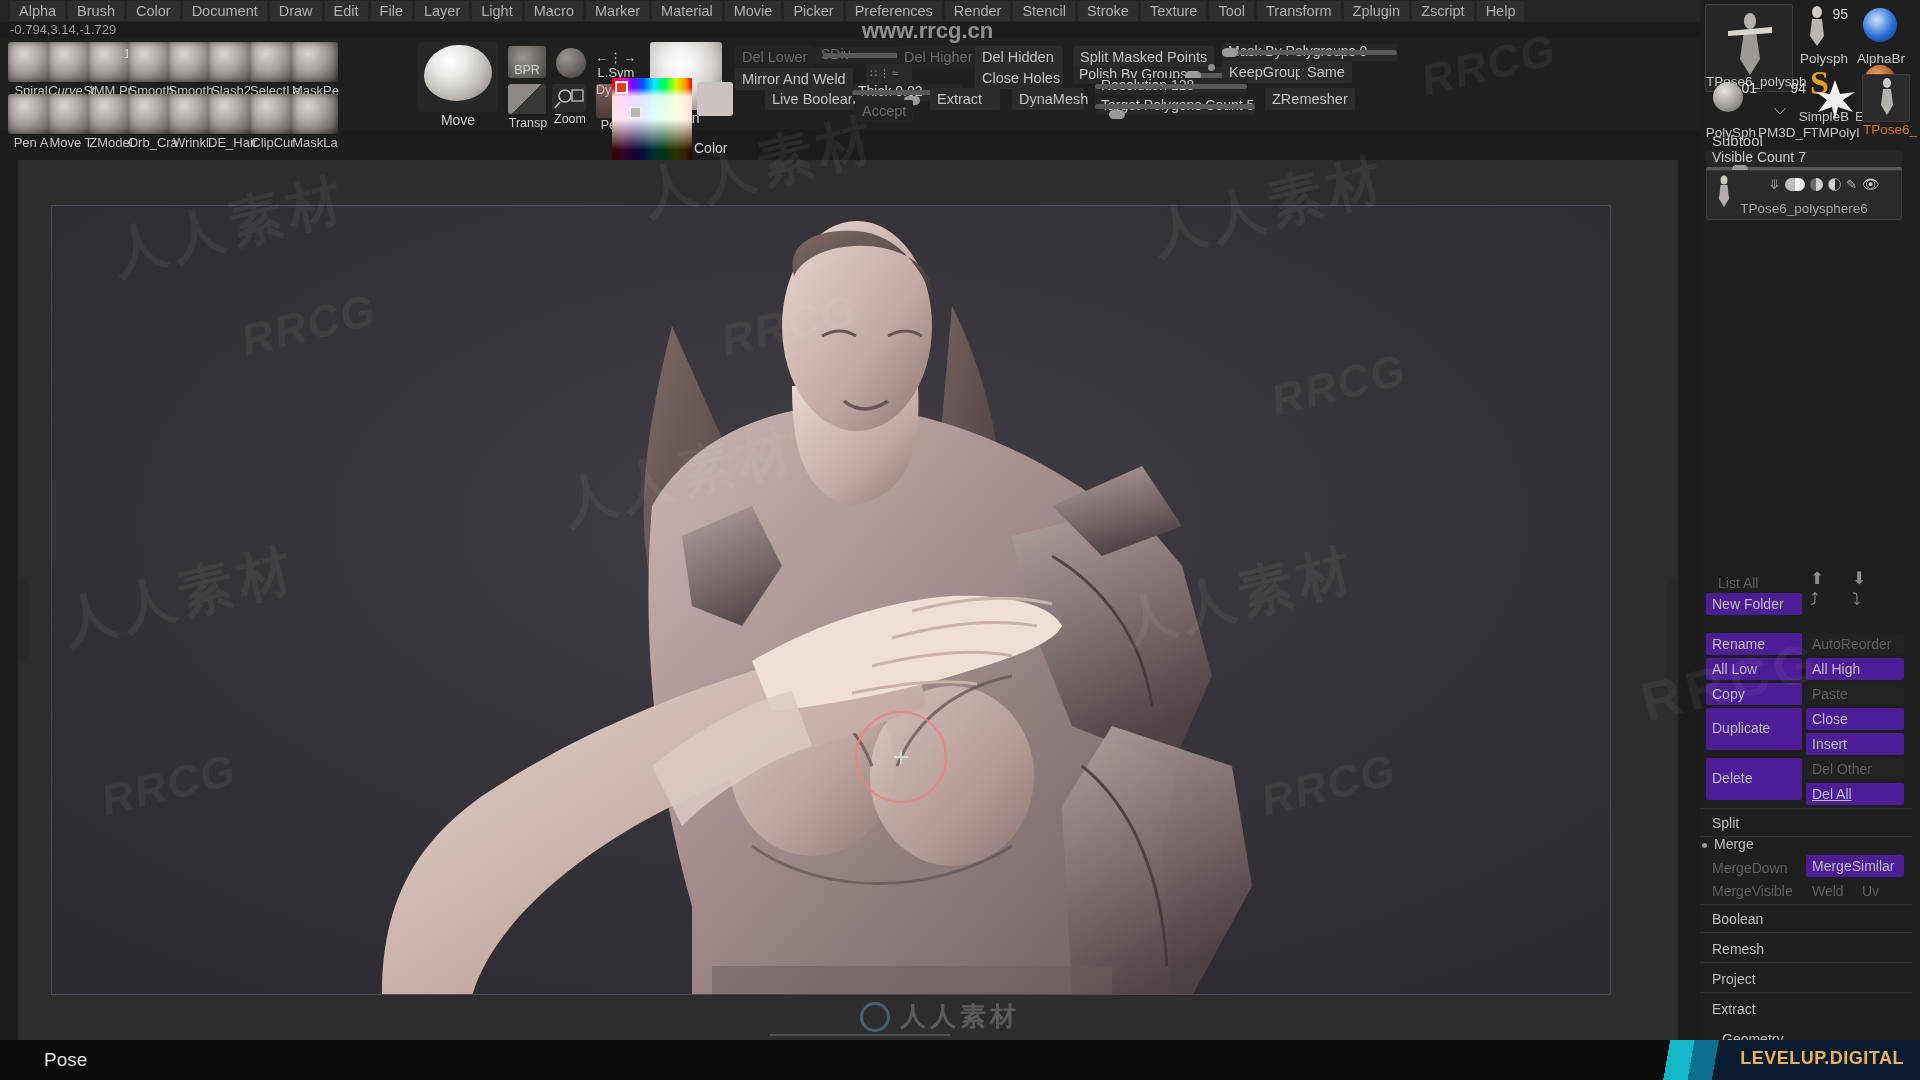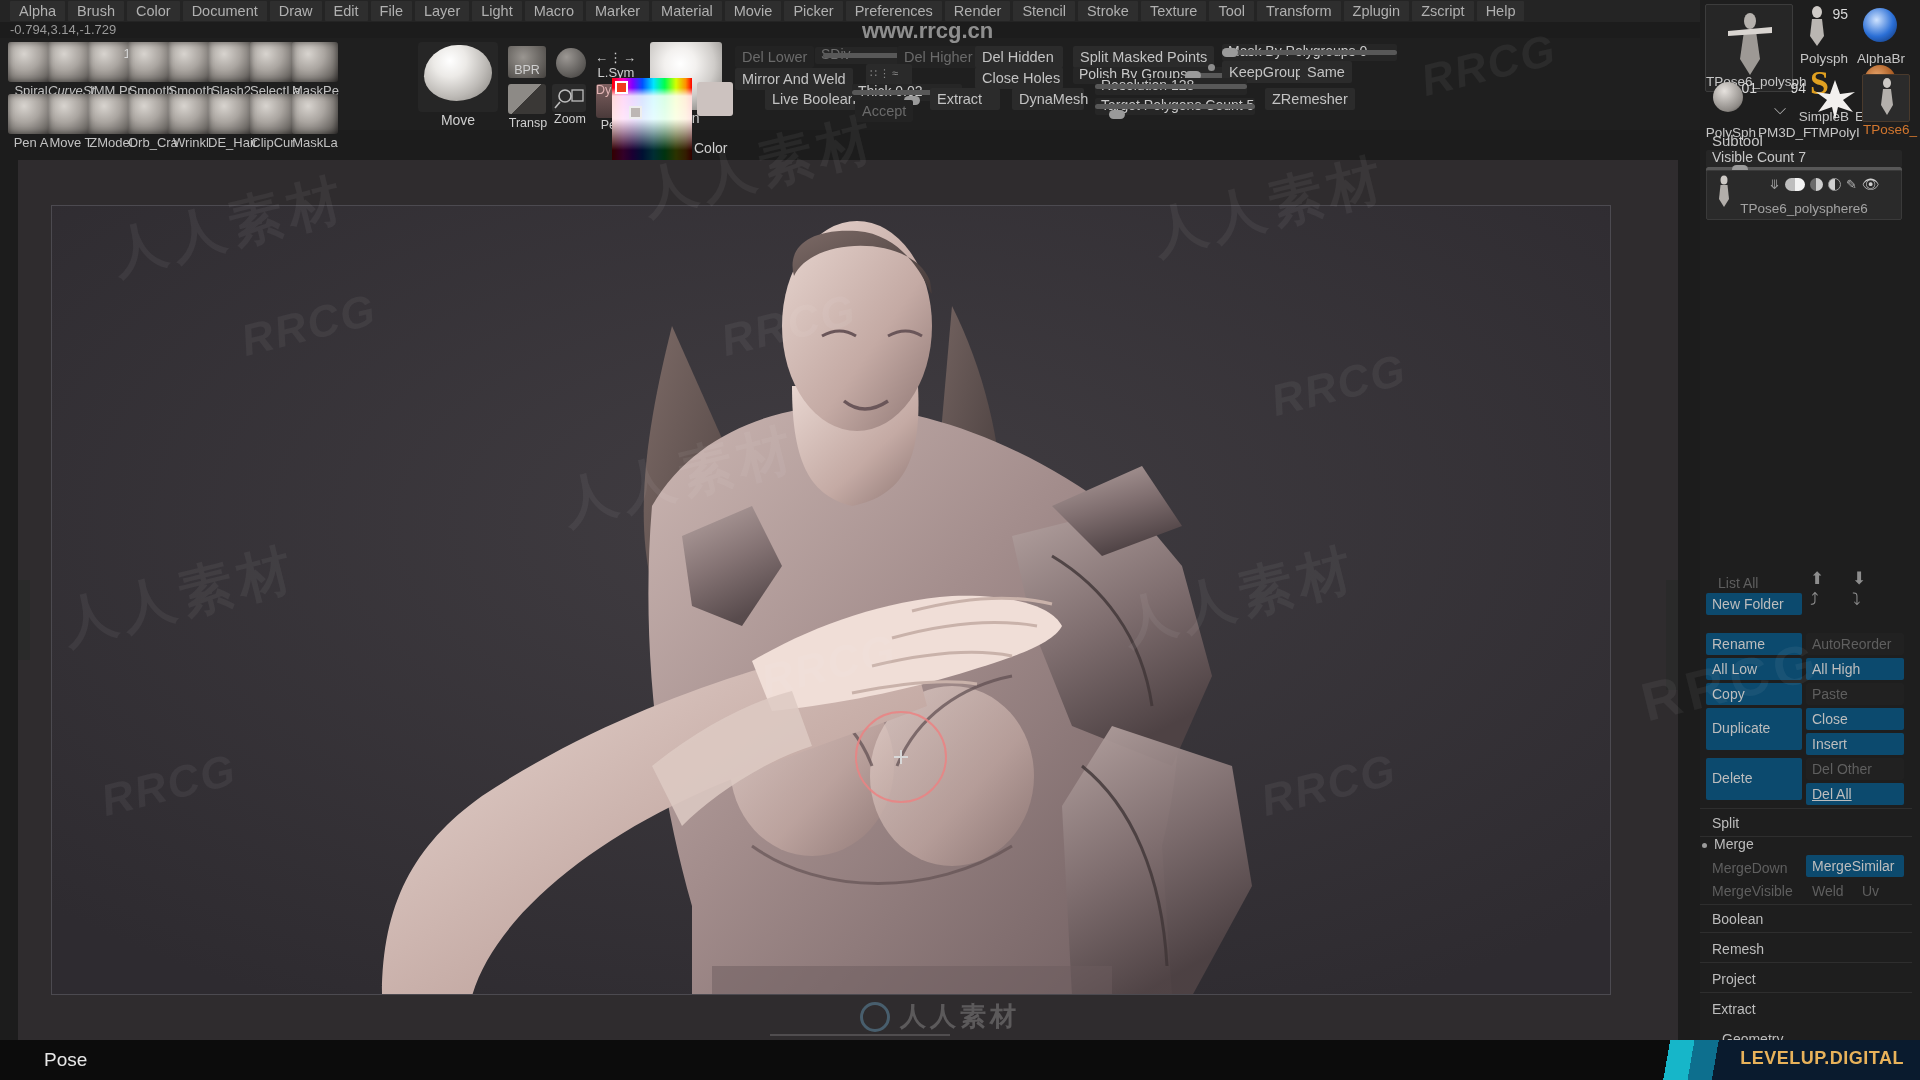--- a/index.html
+++ b/index.html
@@ -100,21 +100,21 @@
 
   #subtoolhdr { position:absolute; left:1712px; top:132px; font-size:15px; color:#c7c7c7; }
   #visiblecount { position:absolute; left:1700px; top:148px; width:200px; height:18px; }
   #stlist { position:absolute; left:1706px; top:170px; width:196px; height:50px;
             background:#2a2a2a; border:1px solid #3a3a3a; border-radius:2px; }
   #stlist .stname { position:absolute; left:0; right:0; bottom:3px; text-align:center;
                     font-size:13.5px; color:#a3a3a3; }
   .eyeicons { position:absolute; left:62px; top:5px; display:flex; gap:5px; align-items:center; }
   .eyeicons i { display:block; width:13px; height:13px; border-radius:50%; background:#9b9b9b; }
 
-  .rbtn { position:absolute; font-size:14px; color:#bdbdbd; background:#0c4a6e;
+  .rbtn { position:absolute; font-size:14px; color:#bdbdbd; background:#4c1d95;
           border-radius:2px; padding:3px 6px; white-space:nowrap; }
   .rbtn.dim { color:#5f5f5f; background:#212121; }
   .rbtn.plain { background:transparent; }
   .rsep { position:absolute; height:1px; background:#2e2e2e; }
   .arrowicon { position:absolute; font-size:17px; color:#8d8d8d; }
 
   
   #statusbar { position:absolute; left:0; bottom:0; width:1920px; height:40px; background:#0c0c0c; }
   #statustext { position:absolute; left:44px; top:9px; font-size:19px; color:#e8e8e8; }
   #brandtri { position:absolute; right:0; bottom:0; width:340px; height:40px;

